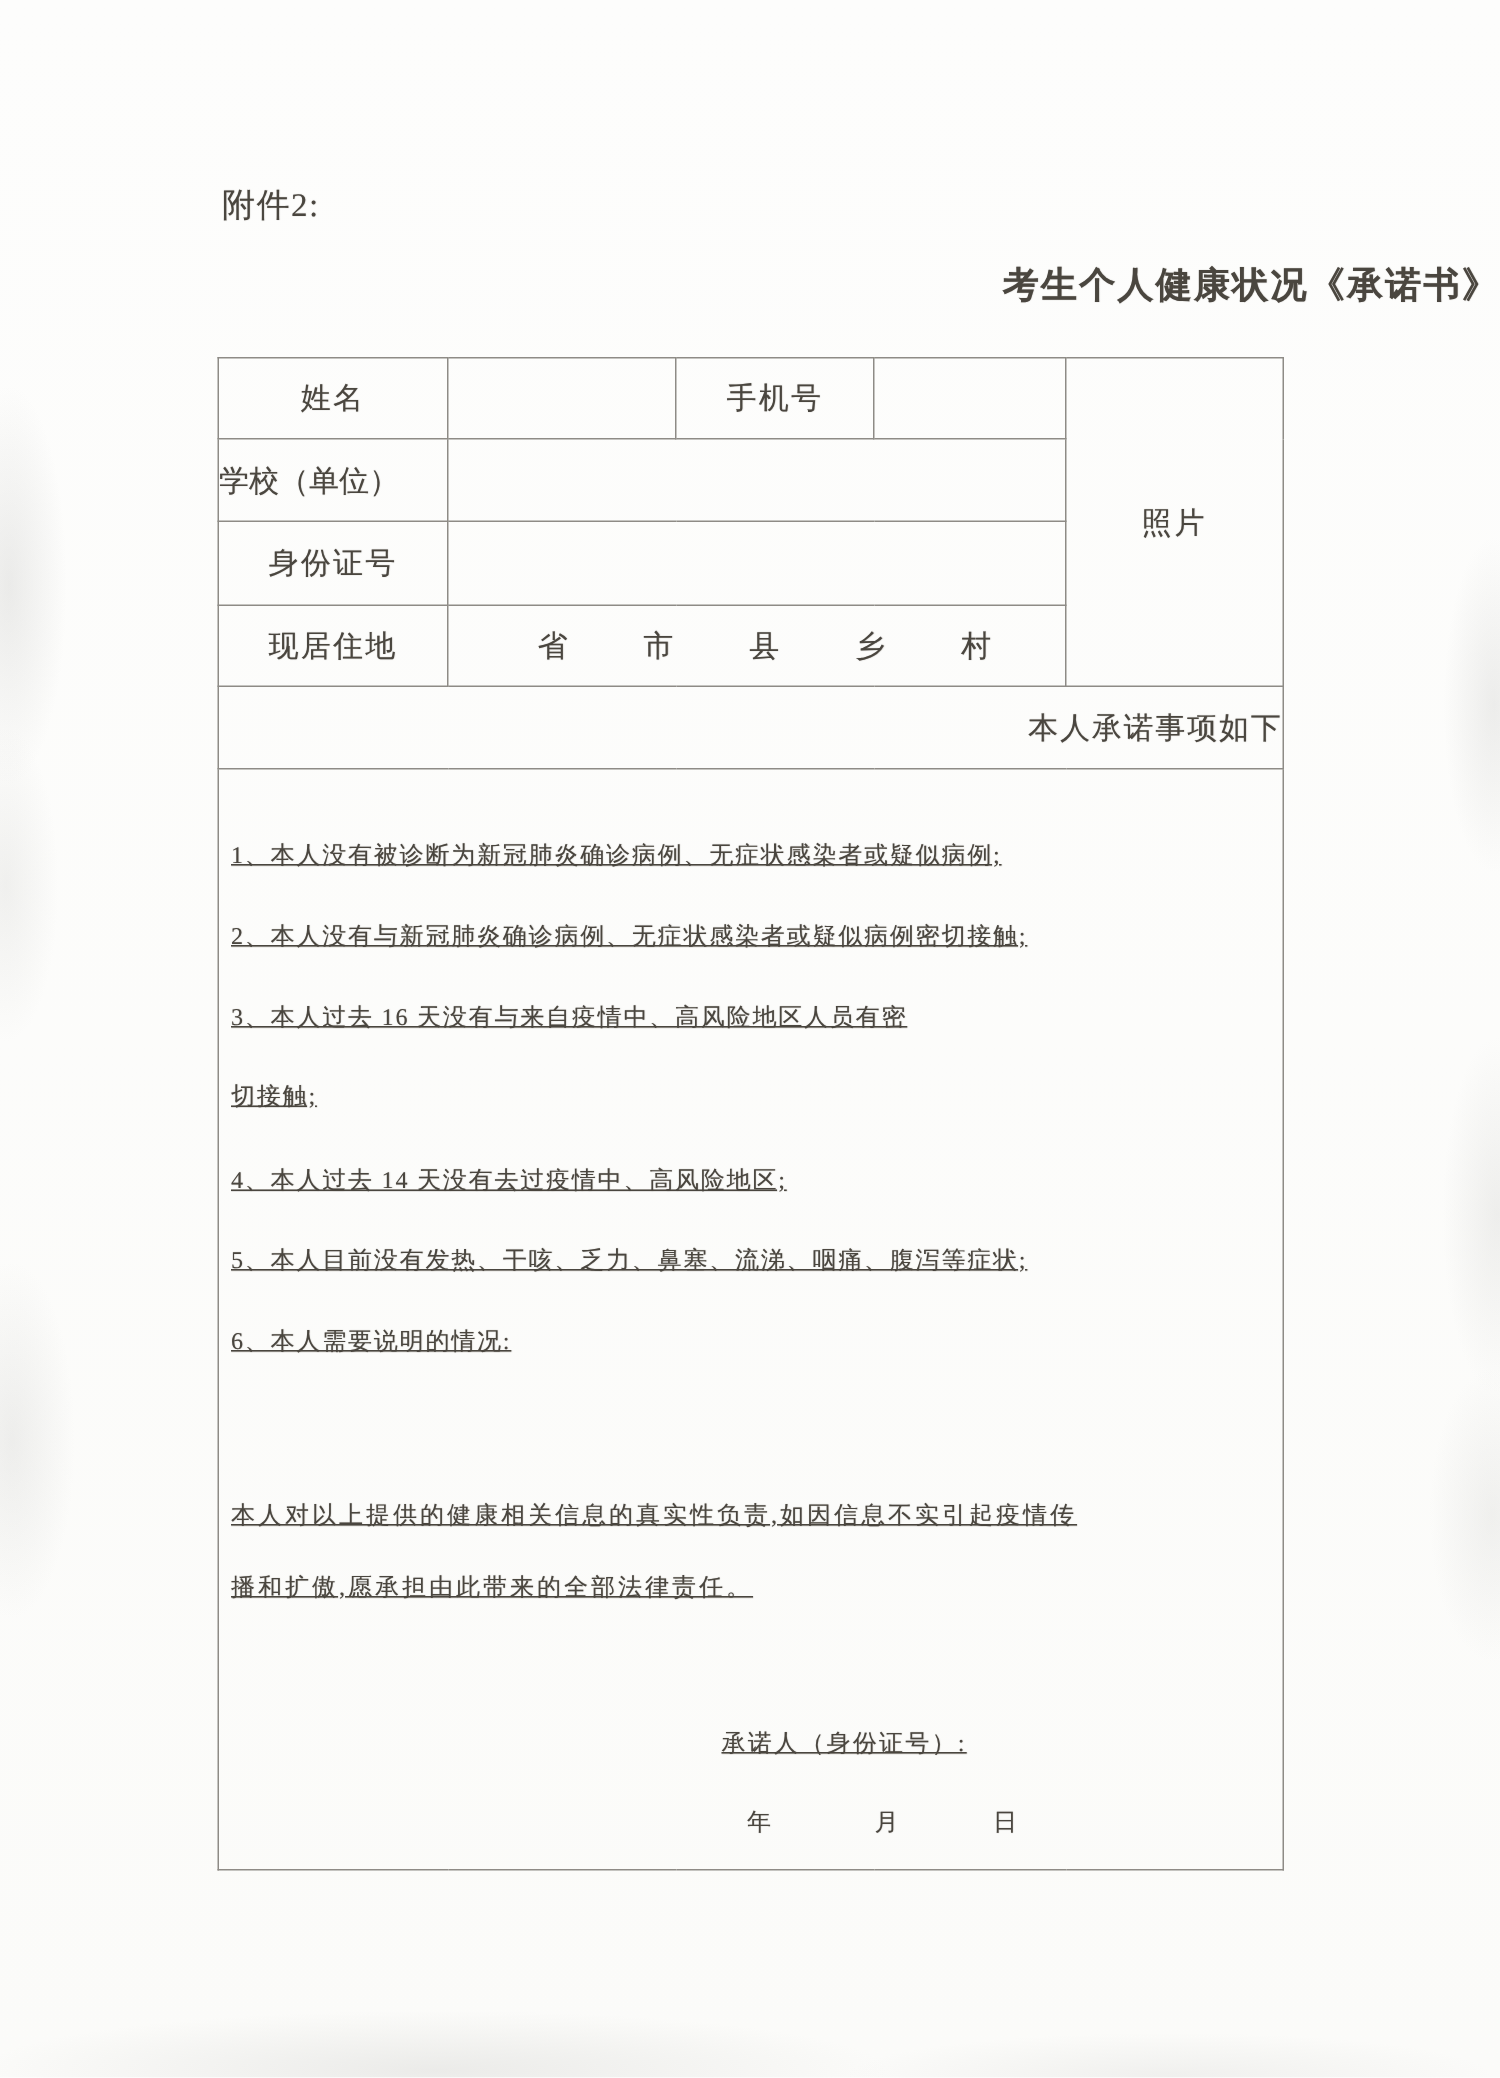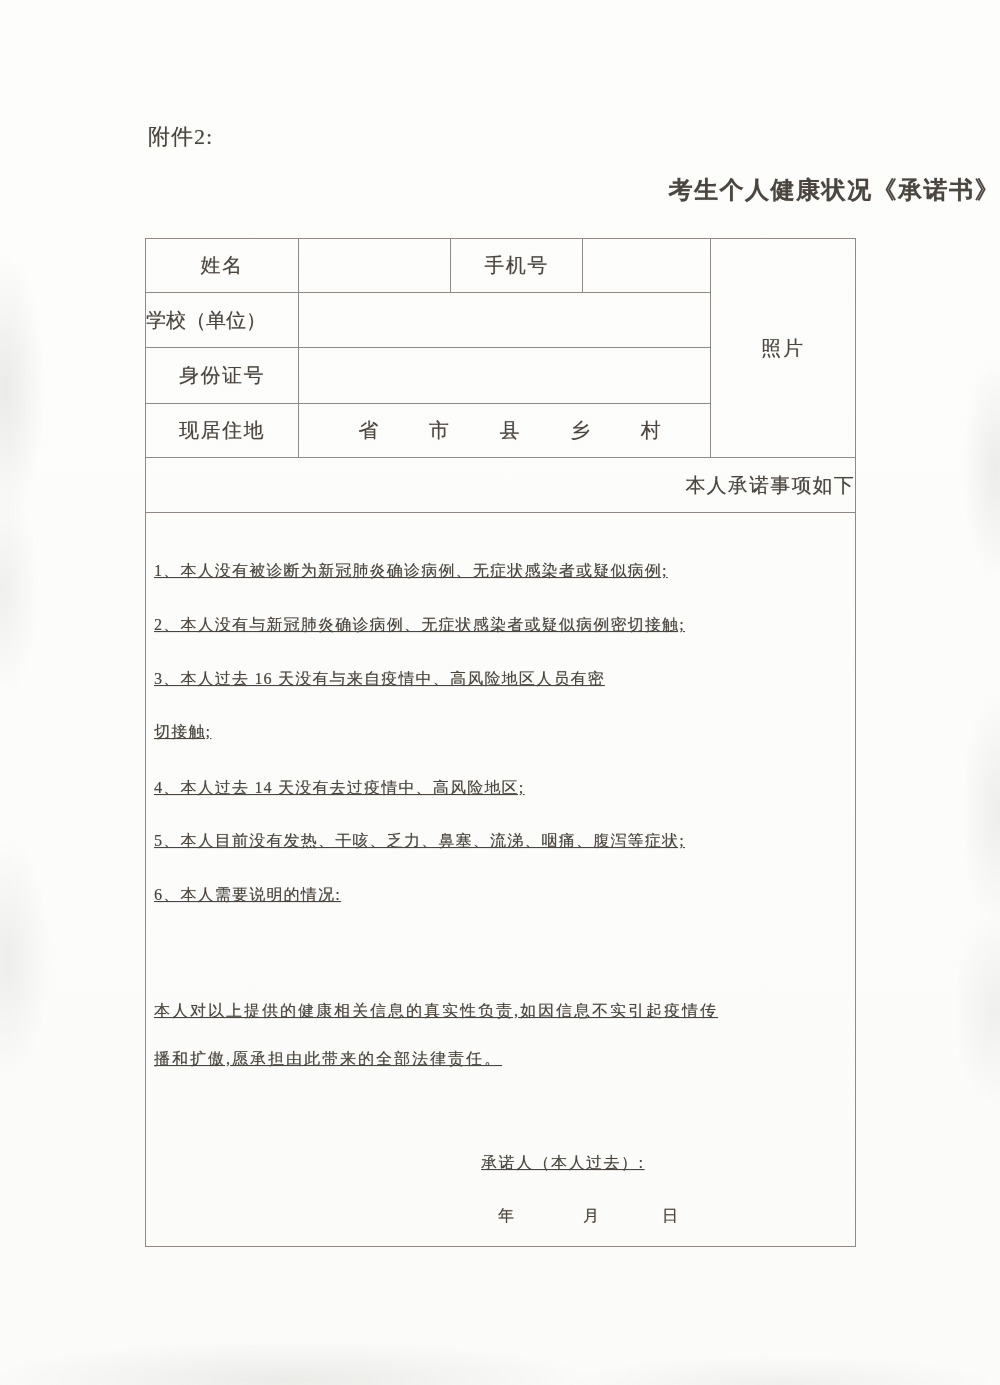--- a/index.html
+++ b/index.html
@@ -123,21 +123,21 @@
           <div class="body-wrap">
             <div class="body-line scan-text" style="top:43px">1、本人没有被诊断为新冠肺炎确诊病例、无症状感染者或疑似病例;</div>
             <div class="body-line scan-text" style="top:97px">2、本人没有与新冠肺炎确诊病例、无症状感染者或疑似病例密切接触;</div>
             <div class="body-line scan-text" style="top:151px">3、本人过去 16 天没有与来自疫情中、高风险地区人员有密</div>
             <div class="body-line scan-text" style="top:204px">切接触;</div>
             <div class="body-line scan-text" style="top:260px">4、本人过去 14 天没有去过疫情中、高风险地区;</div>
             <div class="body-line scan-text" style="top:313px">5、本人目前没有发热、干咳、乏力、鼻塞、流涕、咽痛、腹泻等症状;</div>
             <div class="body-line scan-text" style="top:367px">6、本人需要说明的情况:</div>
             <div class="body-line decl-line scan-text" style="top:483px">本人对以上提供的健康相关信息的真实性负责,如因信息不实引起疫情传</div>
             <div class="body-line decl-line scan-text" style="top:531px">播和扩傲,愿承担由此带来的全部法律责任。</div>
-            <div class="body-line sig-line scan-text" style="top:635px">承诺人（本人过去）:</div>
+            <div class="body-line sig-line scan-text" style="top:635px">承诺人（身份证号）:</div>
             <div class="body-line date-line" style="top:688px">
               <span class="date-part date-y scan-text">年</span>
               <span class="date-part date-m scan-text">月</span>
               <span class="date-part date-d scan-text">日</span>
             </div>
           </div>
         </td>
       </tr>
     </tbody>
   </table>

